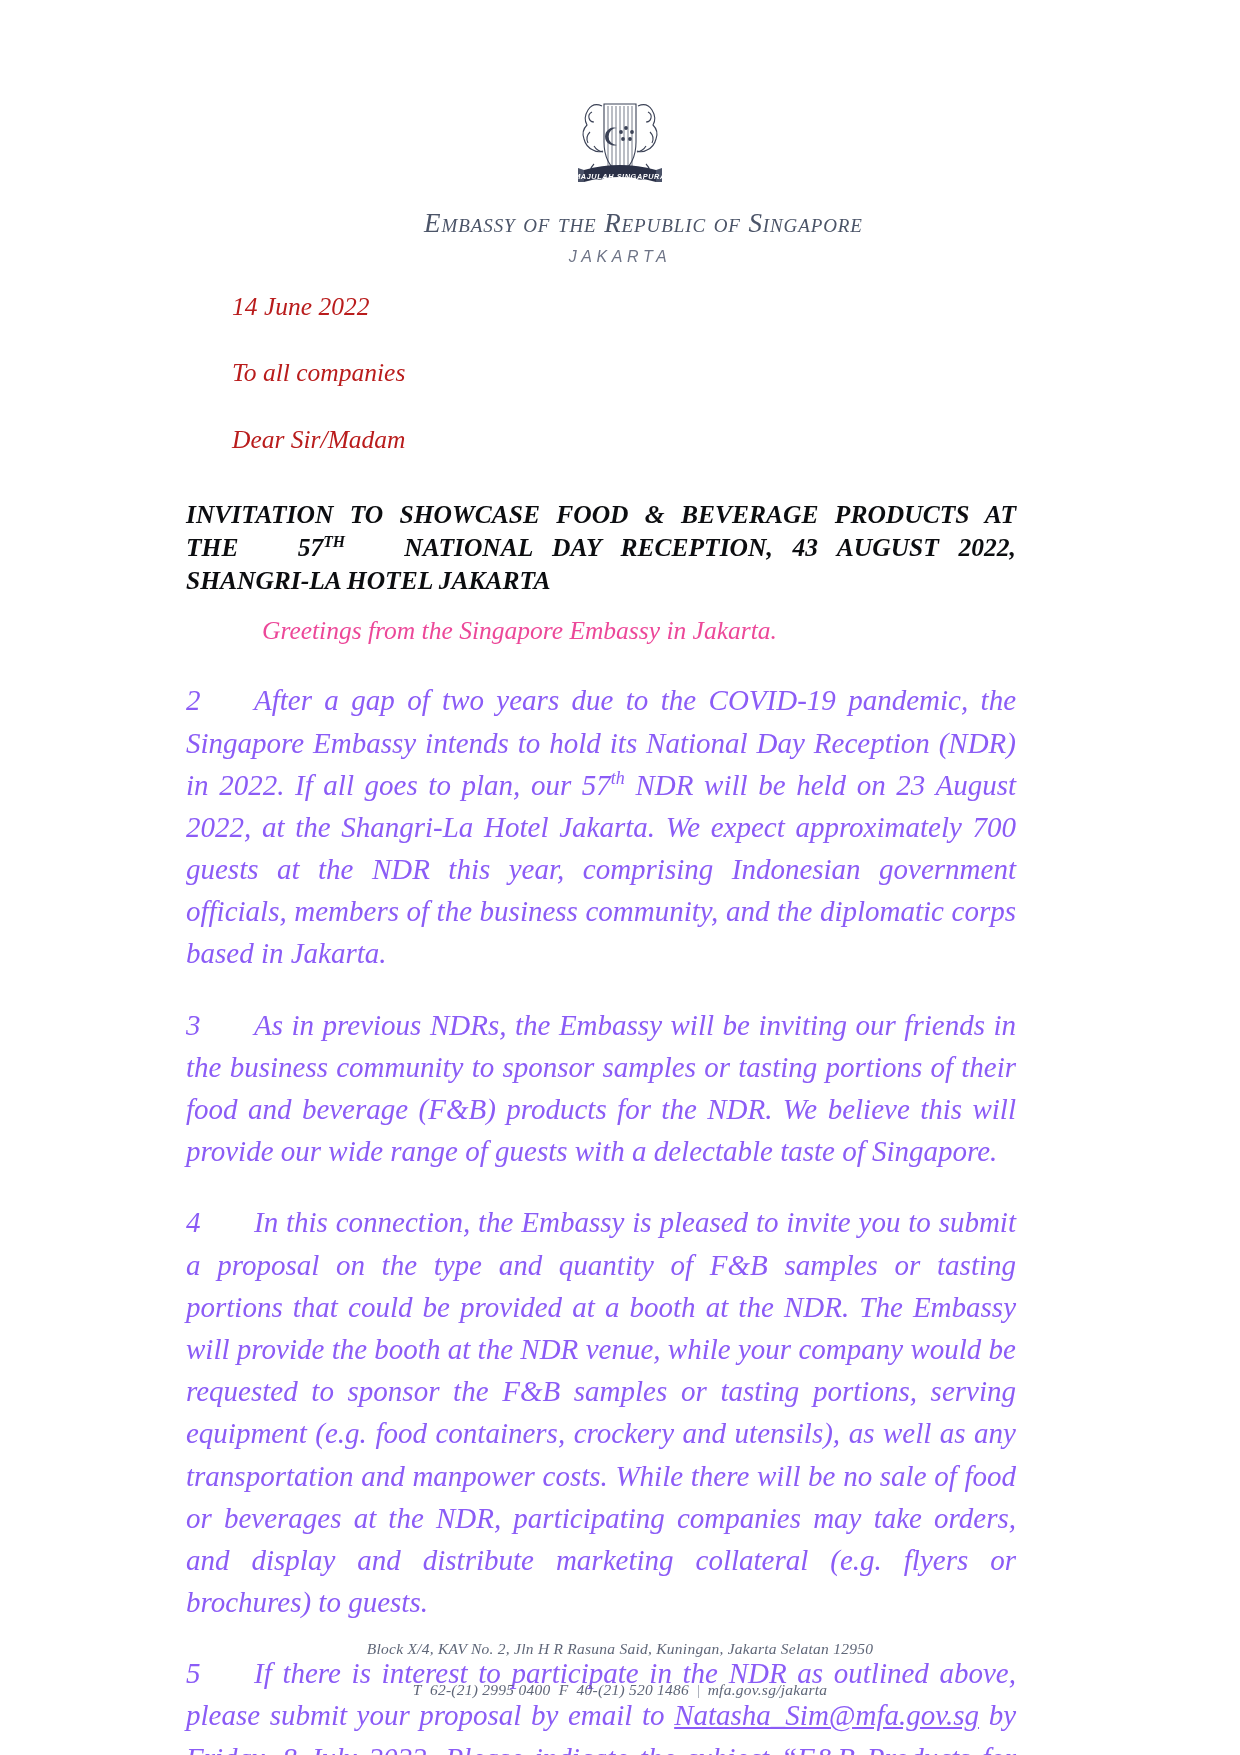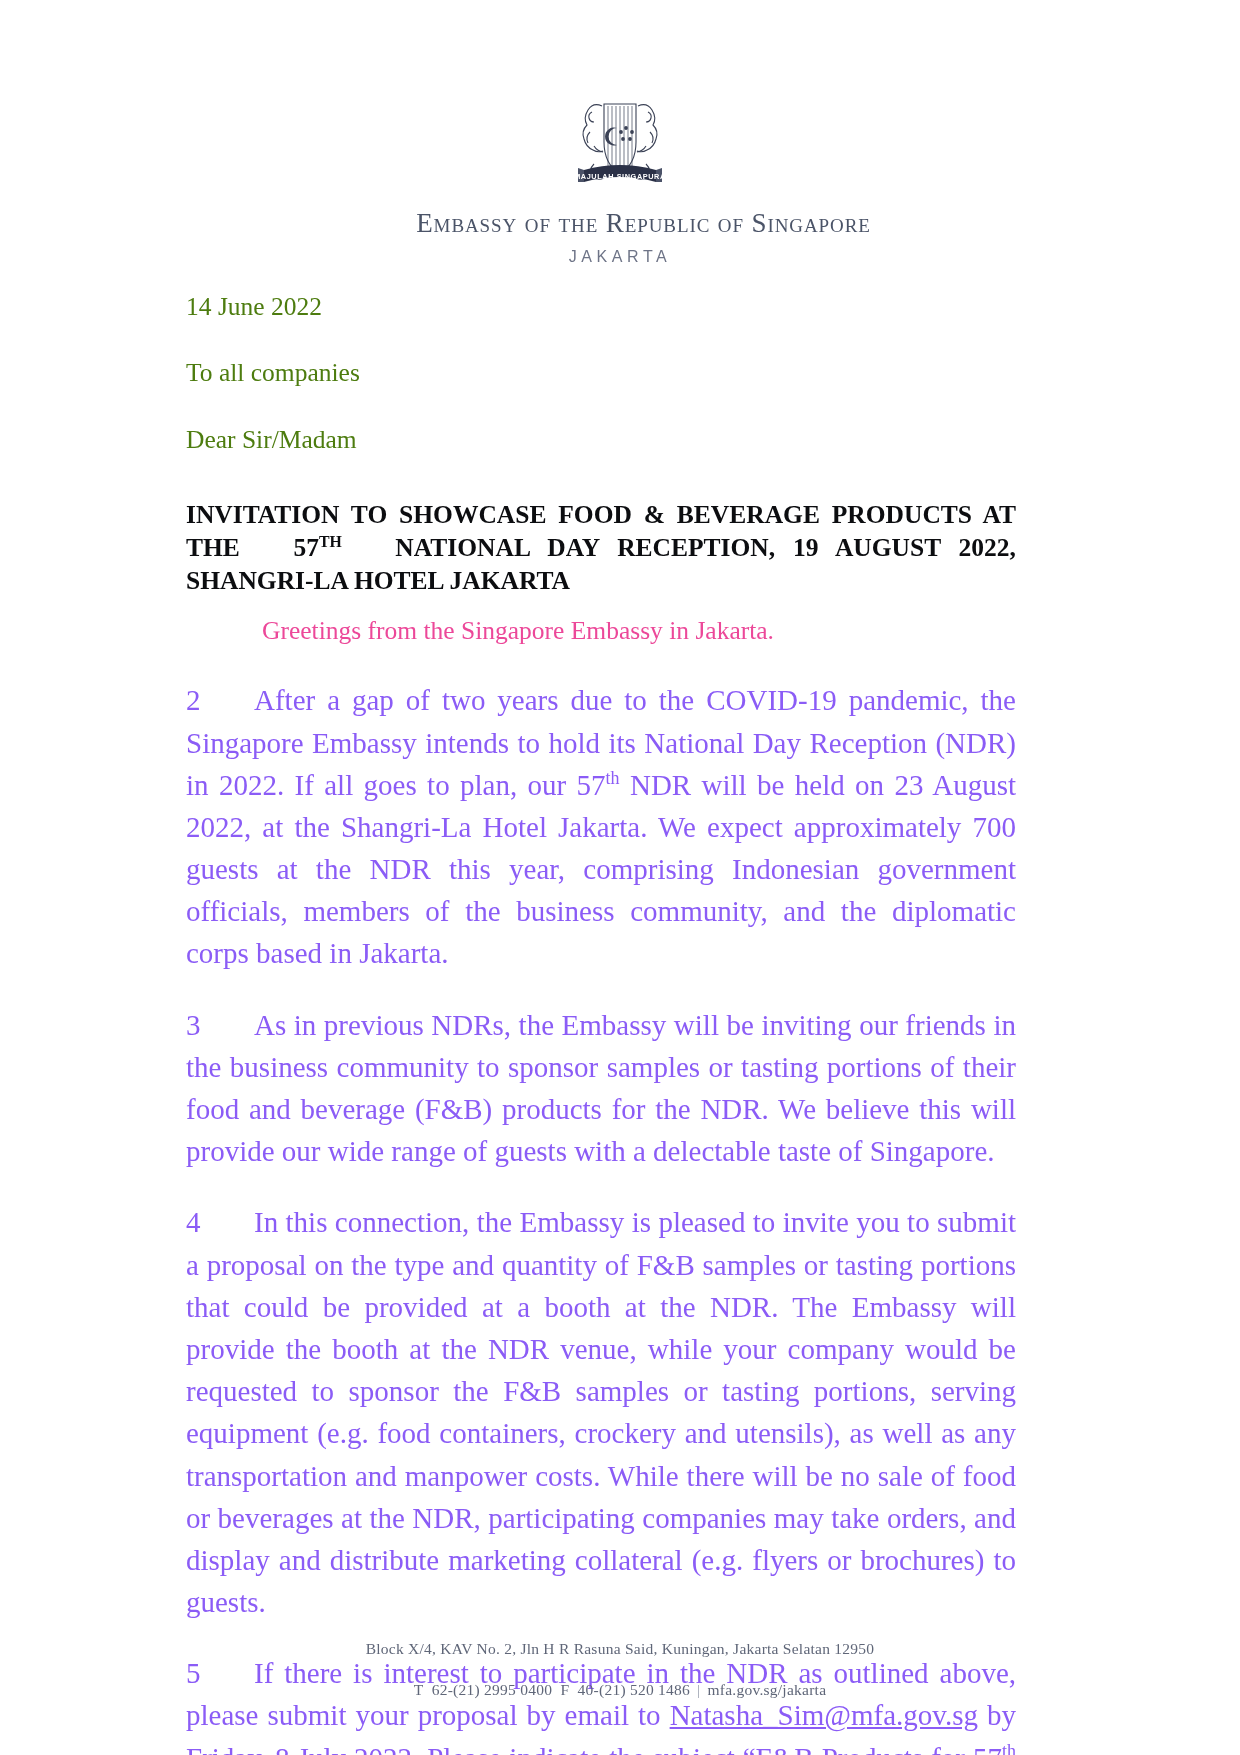--- a/index.html
+++ b/index.html
@@ -12,20 +12,21 @@
     color: #111111;
   }
   .page {
     position: relative;
     width: 1240px;
     height: 1755px;
     margin: 0 auto;
     background: #ffffff;
     box-sizing: border-box;
     overflow: hidden;
+    font-style: italic;
   }
 
   
   .letterhead {
     padding-top: 86px;
     text-align: center;
   }
   .crest {
     width: 132px;
     height: 108px;
@@ -54,21 +55,22 @@
   .body-wrap {
     position: absolute;
     left: 186px;
     top: 292px;
     width: 830px;
   }
   .meta-line {
     font-size: 25.5px;
     line-height: 1.15;
     margin-bottom: 37px;
-    color: #4d7c0f;
+    color: #b91c1c;
+    margin-left: 46px;
   }
   .meta-line:last-of-type { margin-bottom: 0; }
 
   .doc-title {
     margin-top: 44px;
     font-size: 25.5px;
     font-weight: bold;
     line-height: 1.30;
     text-align: justify;
     color: #0c0d10;
@@ -193,21 +195,21 @@
   </div>
 
   <div class="body-wrap">
 
     <div class="meta-line">14 June 2022</div>
     <div class="meta-line">To all companies</div>
     <div class="meta-line">Dear Sir/Madam</div>
 
     <div class="doc-title">
       <span class="tl just">INVITATION TO SHOWCASE FOOD &amp; BEVERAGE PRODUCTS AT</span>
-      <span class="tl just"><span>THE</span>&nbsp;&nbsp;&nbsp;<span>57</span><sup>TH</sup>&nbsp;&nbsp;&nbsp;<span>NATIONAL DAY RECEPTION, 19 AUGUST 2022,</span></span>
+      <span class="tl just"><span>THE</span>&nbsp;&nbsp;&nbsp;<span>57</span><sup>TH</sup>&nbsp;&nbsp;&nbsp;<span>NATIONAL DAY RECEPTION, 43 AUGUST 2022,</span></span>
       <span class="tl">SHANGRI-LA HOTEL JAKARTA</span>
     </div>
 
     <div class="greeting">Greetings from the Singapore Embassy in Jakarta.</div>
 
     <p class="para">
       <span class="num">2</span><span>After a gap of two years due to the COVID-19 pandemic, the Singapore Embassy intends to hold its National Day Reception (NDR) in 2022. If all goes to plan, our 57</span><sup>th</sup><span> NDR will be held on 23 August 2022, at the Shangri-La Hotel Jakarta. We expect approximately 700 guests at the NDR this year, comprising Indonesian government officials, members of the business community, and the diplomatic corps based in Jakarta.</span>
     </p>
 
     <p class="para">

